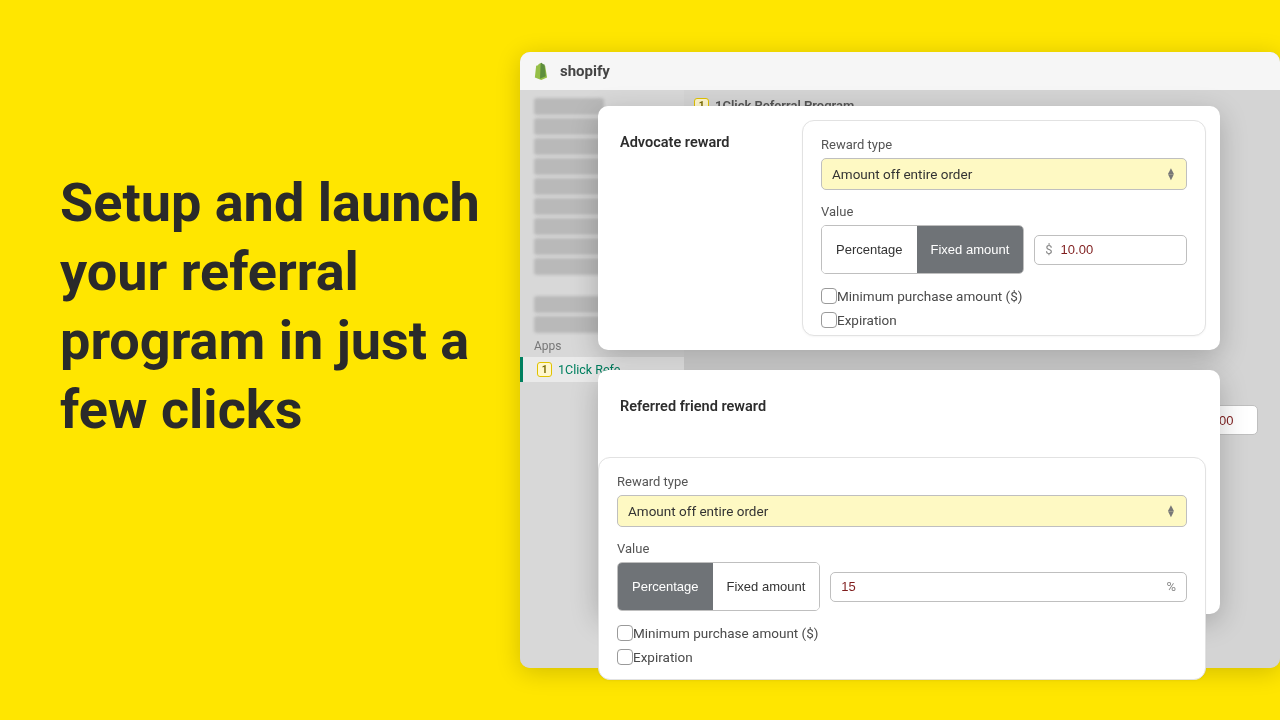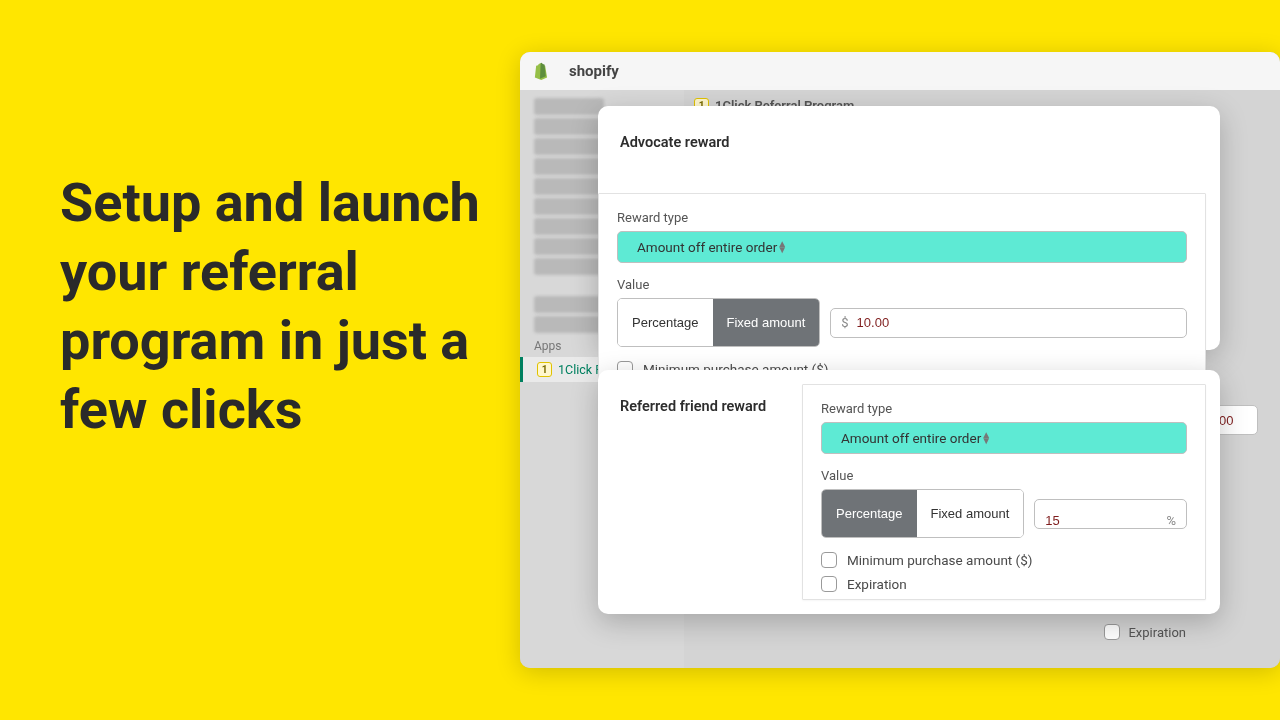--- a/index.html
+++ b/index.html
@@ -41,21 +41,21 @@
   .admin-topbar {
     height: 38px;
     background: #f6f6f6;
     display: flex;
     align-items: center;
     padding-left: 12px;
   }
   .brand {
     display: flex;
     align-items: center;
-    gap: 21px;
+    gap: 12px;
     font-weight: 700;
     color: #444;
     font-size: 15px;
   }
   .brand svg { width: 16px; height: 18px; }
 
   .admin-body {
     display: flex;
     height: calc(100% - 38px);
   }
@@ -176,60 +176,60 @@
     padding: 28px 22px;
     font-size: 14.5px;
     font-weight: 600;
     color: #2d2d2d;
   }
   .reward-card .right {
     flex:1;
     margin: 14px 14px 14px 0;
     background:#fff;
     border:1px solid #e2e2e2;
-    border-radius:1px;
+    border-radius:12px;
     padding: 16px 18px 14px;
     box-shadow: 0 1px 2px rgba(0,0,0,.04);
   }
   .card1 {
     left: 598px;
     top: 106px;
     width: 622px;
     height: 244px;
-    flex-direction: column;
   }
   .card2 {
     left: 598px;
     top: 370px;
     width: 622px;
     height: 244px;
+    flex-direction: column;
   }
   .form-label {
     font-size: 13px; color:#555; margin-bottom: 6px;
   }
   .select {
     width: 100%;
     height: 32px;
     border:1px solid #bfbfbf;
     border-radius:5px;
-    background:#5eead4;
-    display:flex; align-items:center; 
-    padding: 0 19px;
+    background:#fef9c3;
+    display:flex; align-items:center; justify-content:space-between;
+    padding: 0 10px;
     font-size: 13.5px;
     color:#333;
     margin-bottom: 14px;
   }
   .select .chev {
     font-size: 10px; color:#777; line-height: .6;
   }
   .value-row {
     display:flex; gap:10px; align-items:center; margin-bottom: 14px;
   }
   .check-row {
-    display:flex; align-items:center; gap:10px;
+    display:flex; align-items:center; 
     font-size: 13.5px; color:#4a4a4a;
     margin-top: 8px;
   }
   .checkbox {
     width:16px;height:16px; border:1.5px solid #9a9a9a; border-radius:4px;
     background:#fff;
   }
 </style>
 </head>
 <body>
@@ -344,21 +344,21 @@
       <span>Amount off entire order</span>
       <span class="chev">▲<br>▼</span>
     </div>
 
     <div class="form-label">Value</div>
     <div class="value-row">
       <div class="segmented">
         <button class="active">Percentage</button>
         <button>Fixed amount</button>
       </div>
-      <div class="amount-input" style="flex:1;align-items:flex-end;">
+      <div class="amount-input" style="flex:1;">
         <input style="width: 100%;" value="15">
         <span class="suffix">%</span>
       </div>
     </div>
 
     <div class="check-row">
       <span class="checkbox"></span>
       <span>Minimum purchase amount ($)</span>
     </div>
     <div class="check-row">

